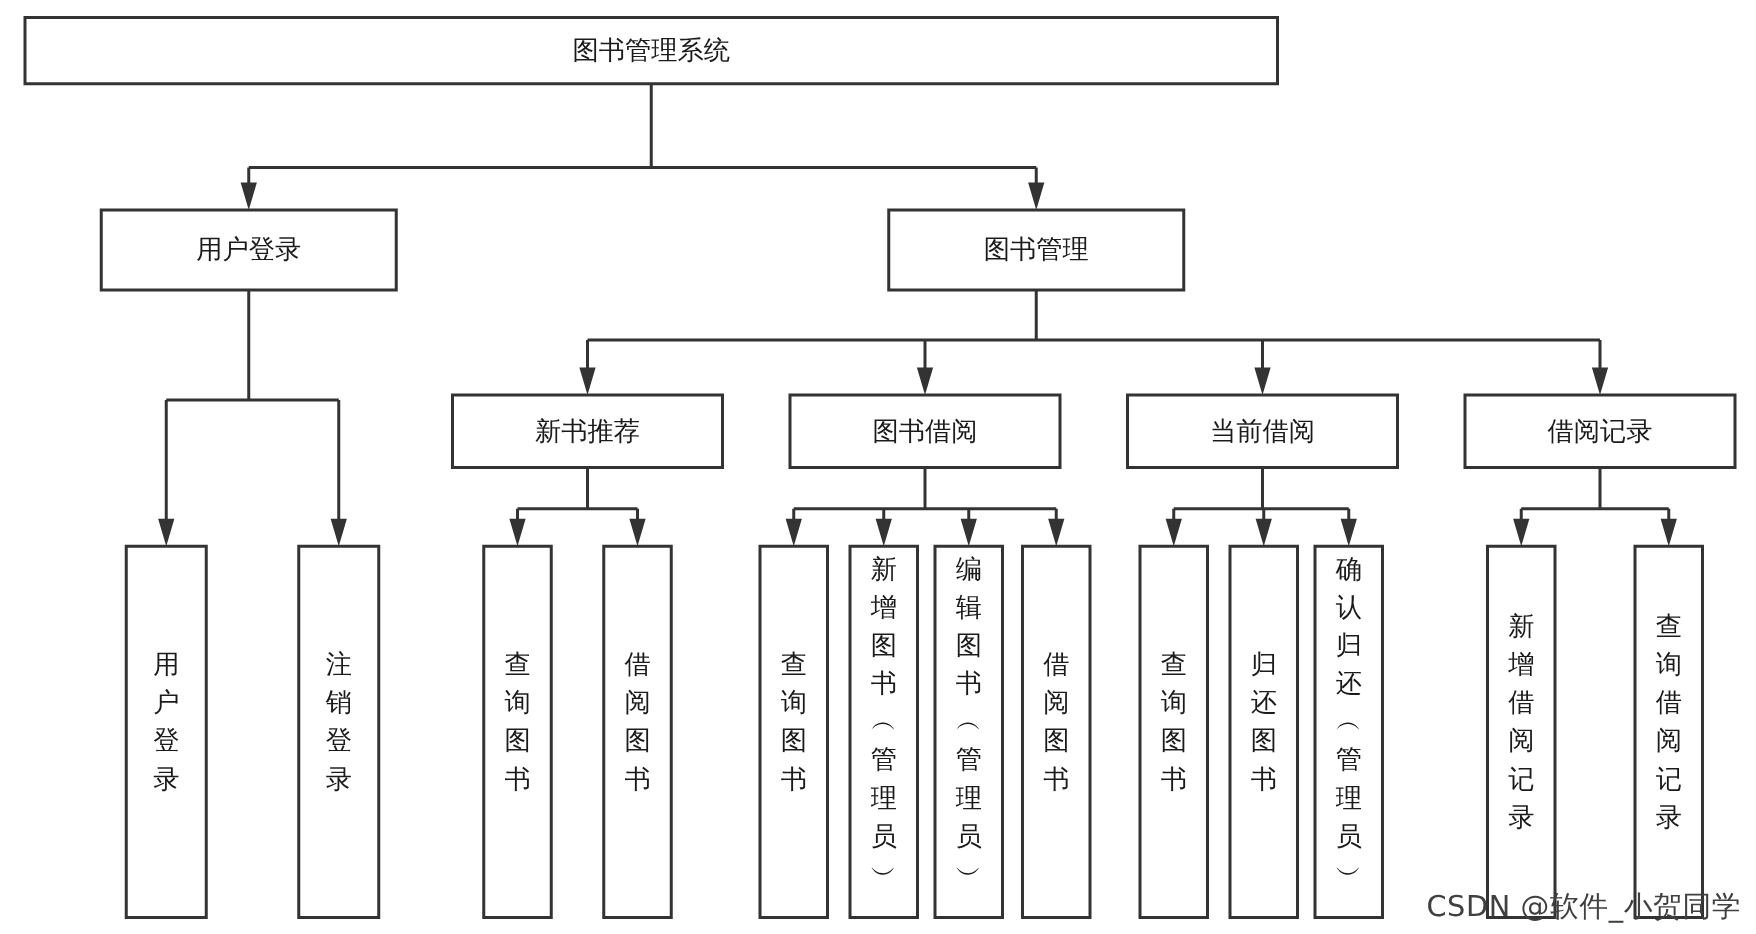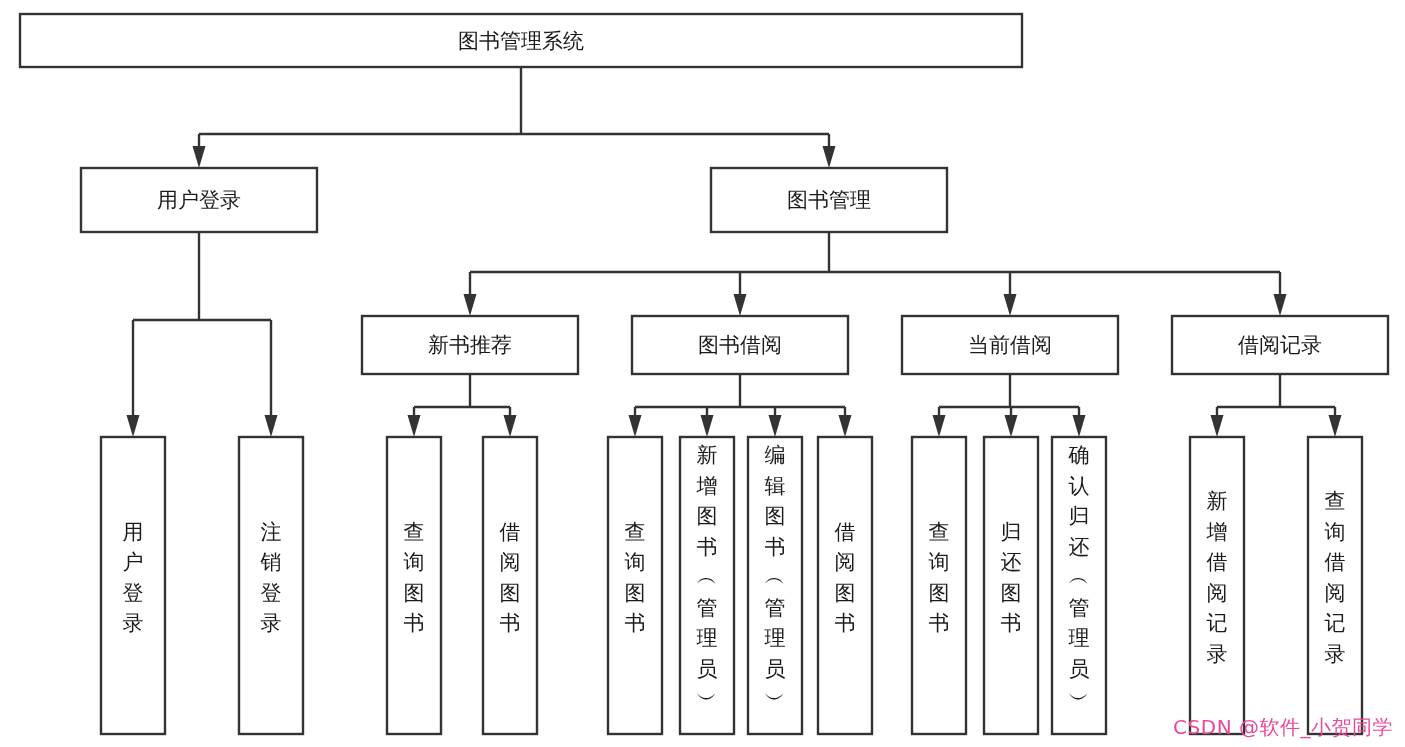--- a/index.html
+++ b/index.html
@@ -50,22 +50,22 @@
     font-family: "DejaVu Sans", "Liberation Sans", sans-serif;
     font-size: 21px;
     fill: #1b1b1b;
     text-anchor: middle;
   }
   .watermark {
     position: absolute;
     right: 12px;
     bottom: 6px;
     font-family: "DejaVu Sans", "Liberation Sans", sans-serif;
-    font-size: 20px;
-    color: #ec4899;
+    font-size: 23px;
+    color: #404040;
     letter-spacing: 0.5px;
     white-space: nowrap;
     user-select: none;
   }
 </style>
 </head>
 <body>
 
 <div id="diagram-root">
   <svg class="tree" viewBox="0 0 1405 747">

